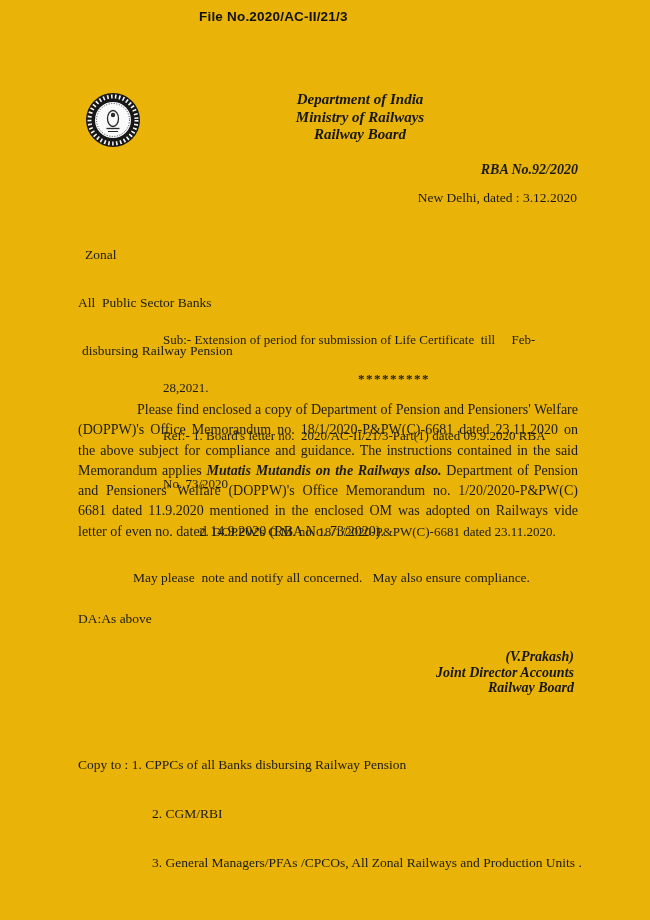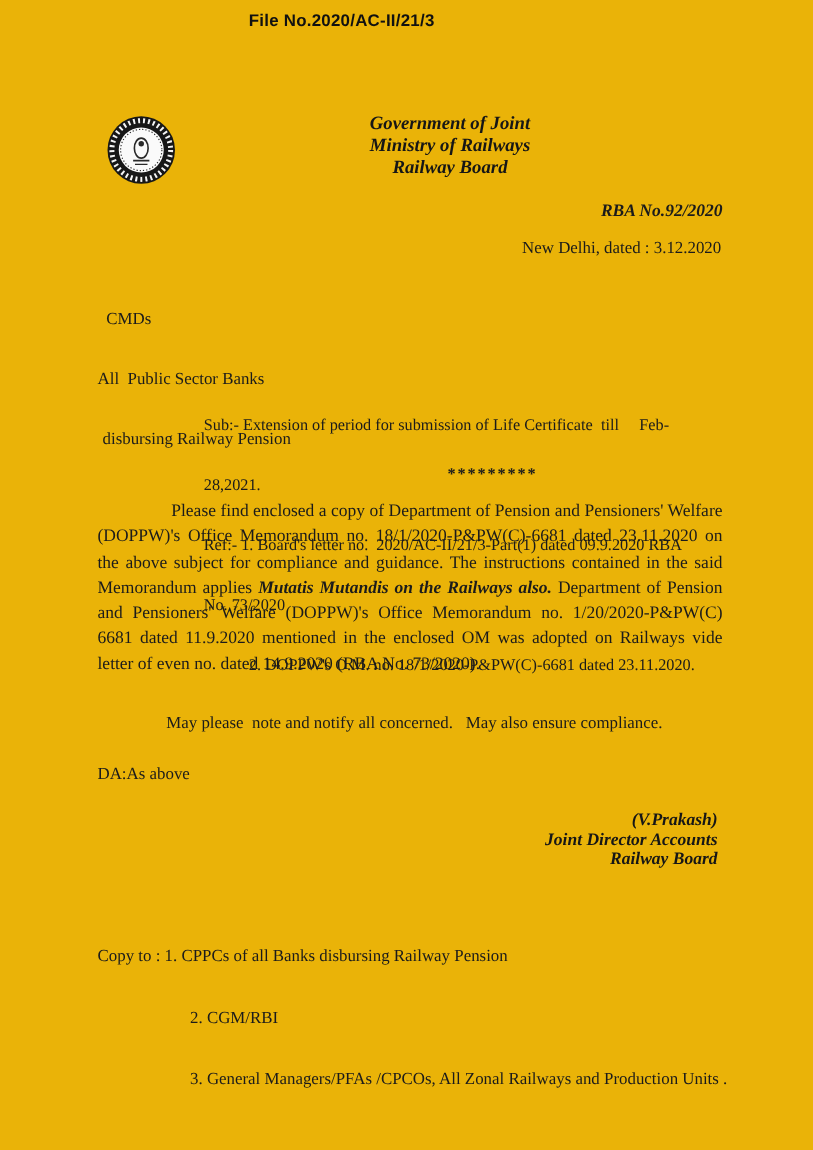--- a/index.html
+++ b/index.html
@@ -56,31 +56,31 @@
       <circle cx="29" cy="29" r="18" fill="#fafafa"></circle>
       <circle cx="29" cy="29" r="16.5" fill="none" stroke="#2a2a2a" stroke-width="0.9" stroke-dasharray="1 1.6"></circle>
       <ellipse cx="29" cy="27.5" rx="5.5" ry="8" fill="none" stroke="#2a2a2a" stroke-width="1.3"></ellipse>
       <circle cx="29" cy="24" r="2.2" fill="#2a2a2a"></circle>
       <path d="M22.5 37.5 h13" stroke="#2a2a2a" stroke-width="1.3"></path>
       <path d="M24 40.5 h10" stroke="#2a2a2a" stroke-width="1"></path>
     </svg>
   </div>
 
   <div class="abs org">
-    <div>Government of Joint</div>
+    <div>Department of India</div>
     <div>Ministry of Railways</div>
     <div>Railway Board</div>
   </div>
 
   <div class="abs rba">RBA No.92/2020</div>
 
   <div class="abs place-date">New Delhi, dated : 3.12.2020</div>
 
   <div class="abs addressee">
-    <div class="addr-0">CMDs</div>
+    <div class="addr-0">Zonal</div>
     <div class="addr-1">All  Public Sector Banks</div>
     <div class="addr-2">disbursing Railway Pension</div>
   </div>
 
   <div class="abs subject">
     <div>Sub:- Extension of period for submission of Life Certificate  till     Feb-</div>
     <div>28,2021.</div>
     <div>Ref:- 1. Board's letter no.  2020/AC-II/21/3-Part(1) dated 09.9.2020 RBA</div>
     <div>No. 73/2020</div>
     <div class="sub-ref2">2. DOPPW's O.M. no. 18/1/2020-P&amp;PW(C)-6681 dated 23.11.2020.</div>

